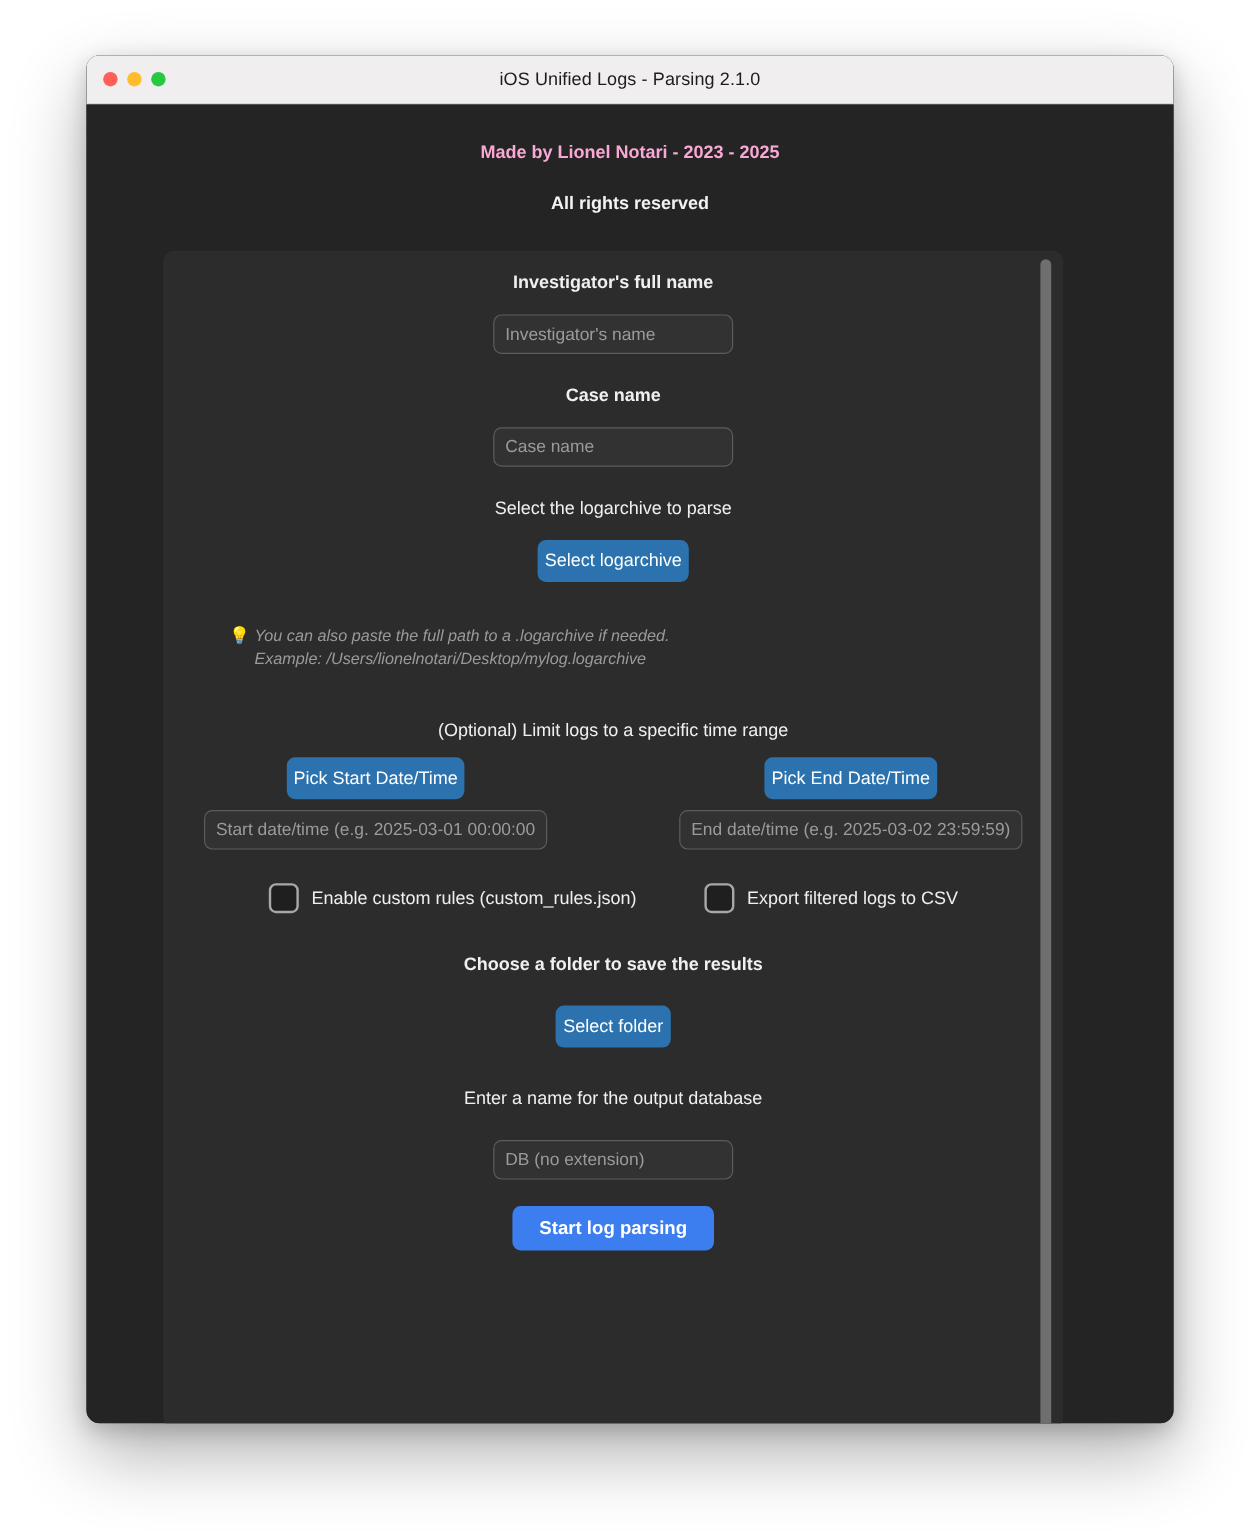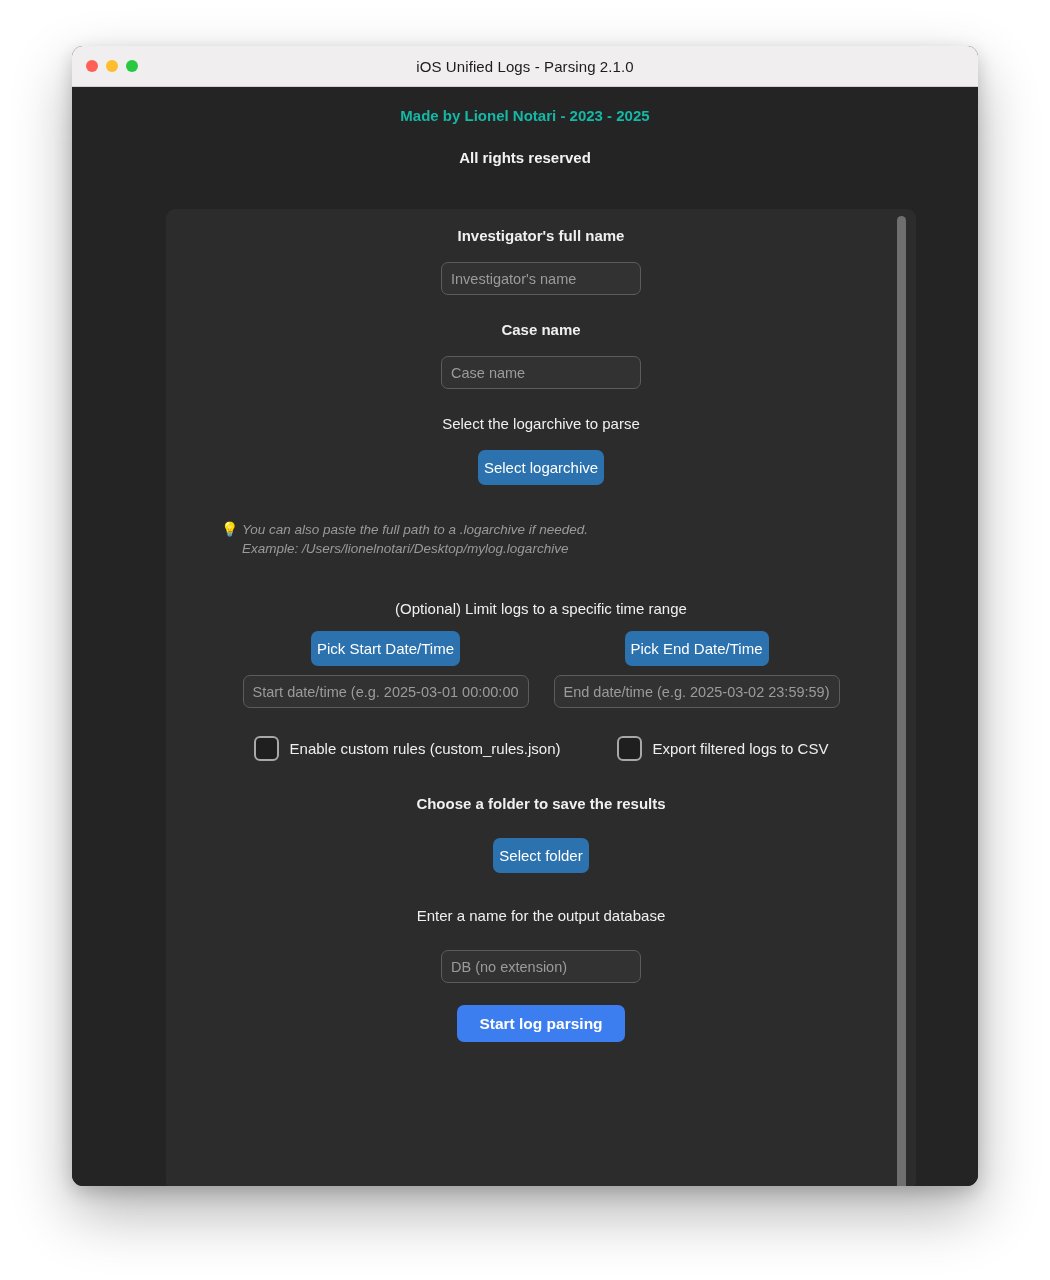--- a/index.html
+++ b/index.html
@@ -61,37 +61,37 @@
 
   
   .wbody {
     position: relative;
     height: calc(100% - 41px);
     background: #242424;
     padding-top: 12px;
   }
   .credit {
     text-align: center;
-    color: #14b8a6;
+    color: #f9a8d4;
     font-size: 15px;
     font-weight: bold;
-    margin-top: 8px;
+    margin-top: 20px;
   }
   .rights {
     text-align: center;
     color: #f2f2f2;
     font-size: 15px;
     font-weight: bold;
     margin-top: 25px;
   }
 
   
   .panel {
     position: absolute;
-    left: 94px;
+    left: 64px;
     top: 122px;
     width: 750px;
     height: 981px;
     background: #2c2c2c;
     border-radius: 9px;
     overflow: hidden;
   }
   .panel-inner {
     position: absolute;
     inset: 0;
@@ -182,21 +182,21 @@
   .bulb {
     position: absolute;
     left: 21px;
     top: 0;
     font-style: normal;
     font-size: 14px;
   }
 
   .date-grid {
     display: flex;
-    justify-content: center;
+    justify-content: space-between;
     gap: 25px;
   }
   .date-col { display: flex; flex-direction: column; align-items: center; }
   .date-col .btn { margin-bottom: 9px; }
 
   .check-row {
     display: flex;
     justify-content: center;
     align-items: center;
     gap: 56px;

